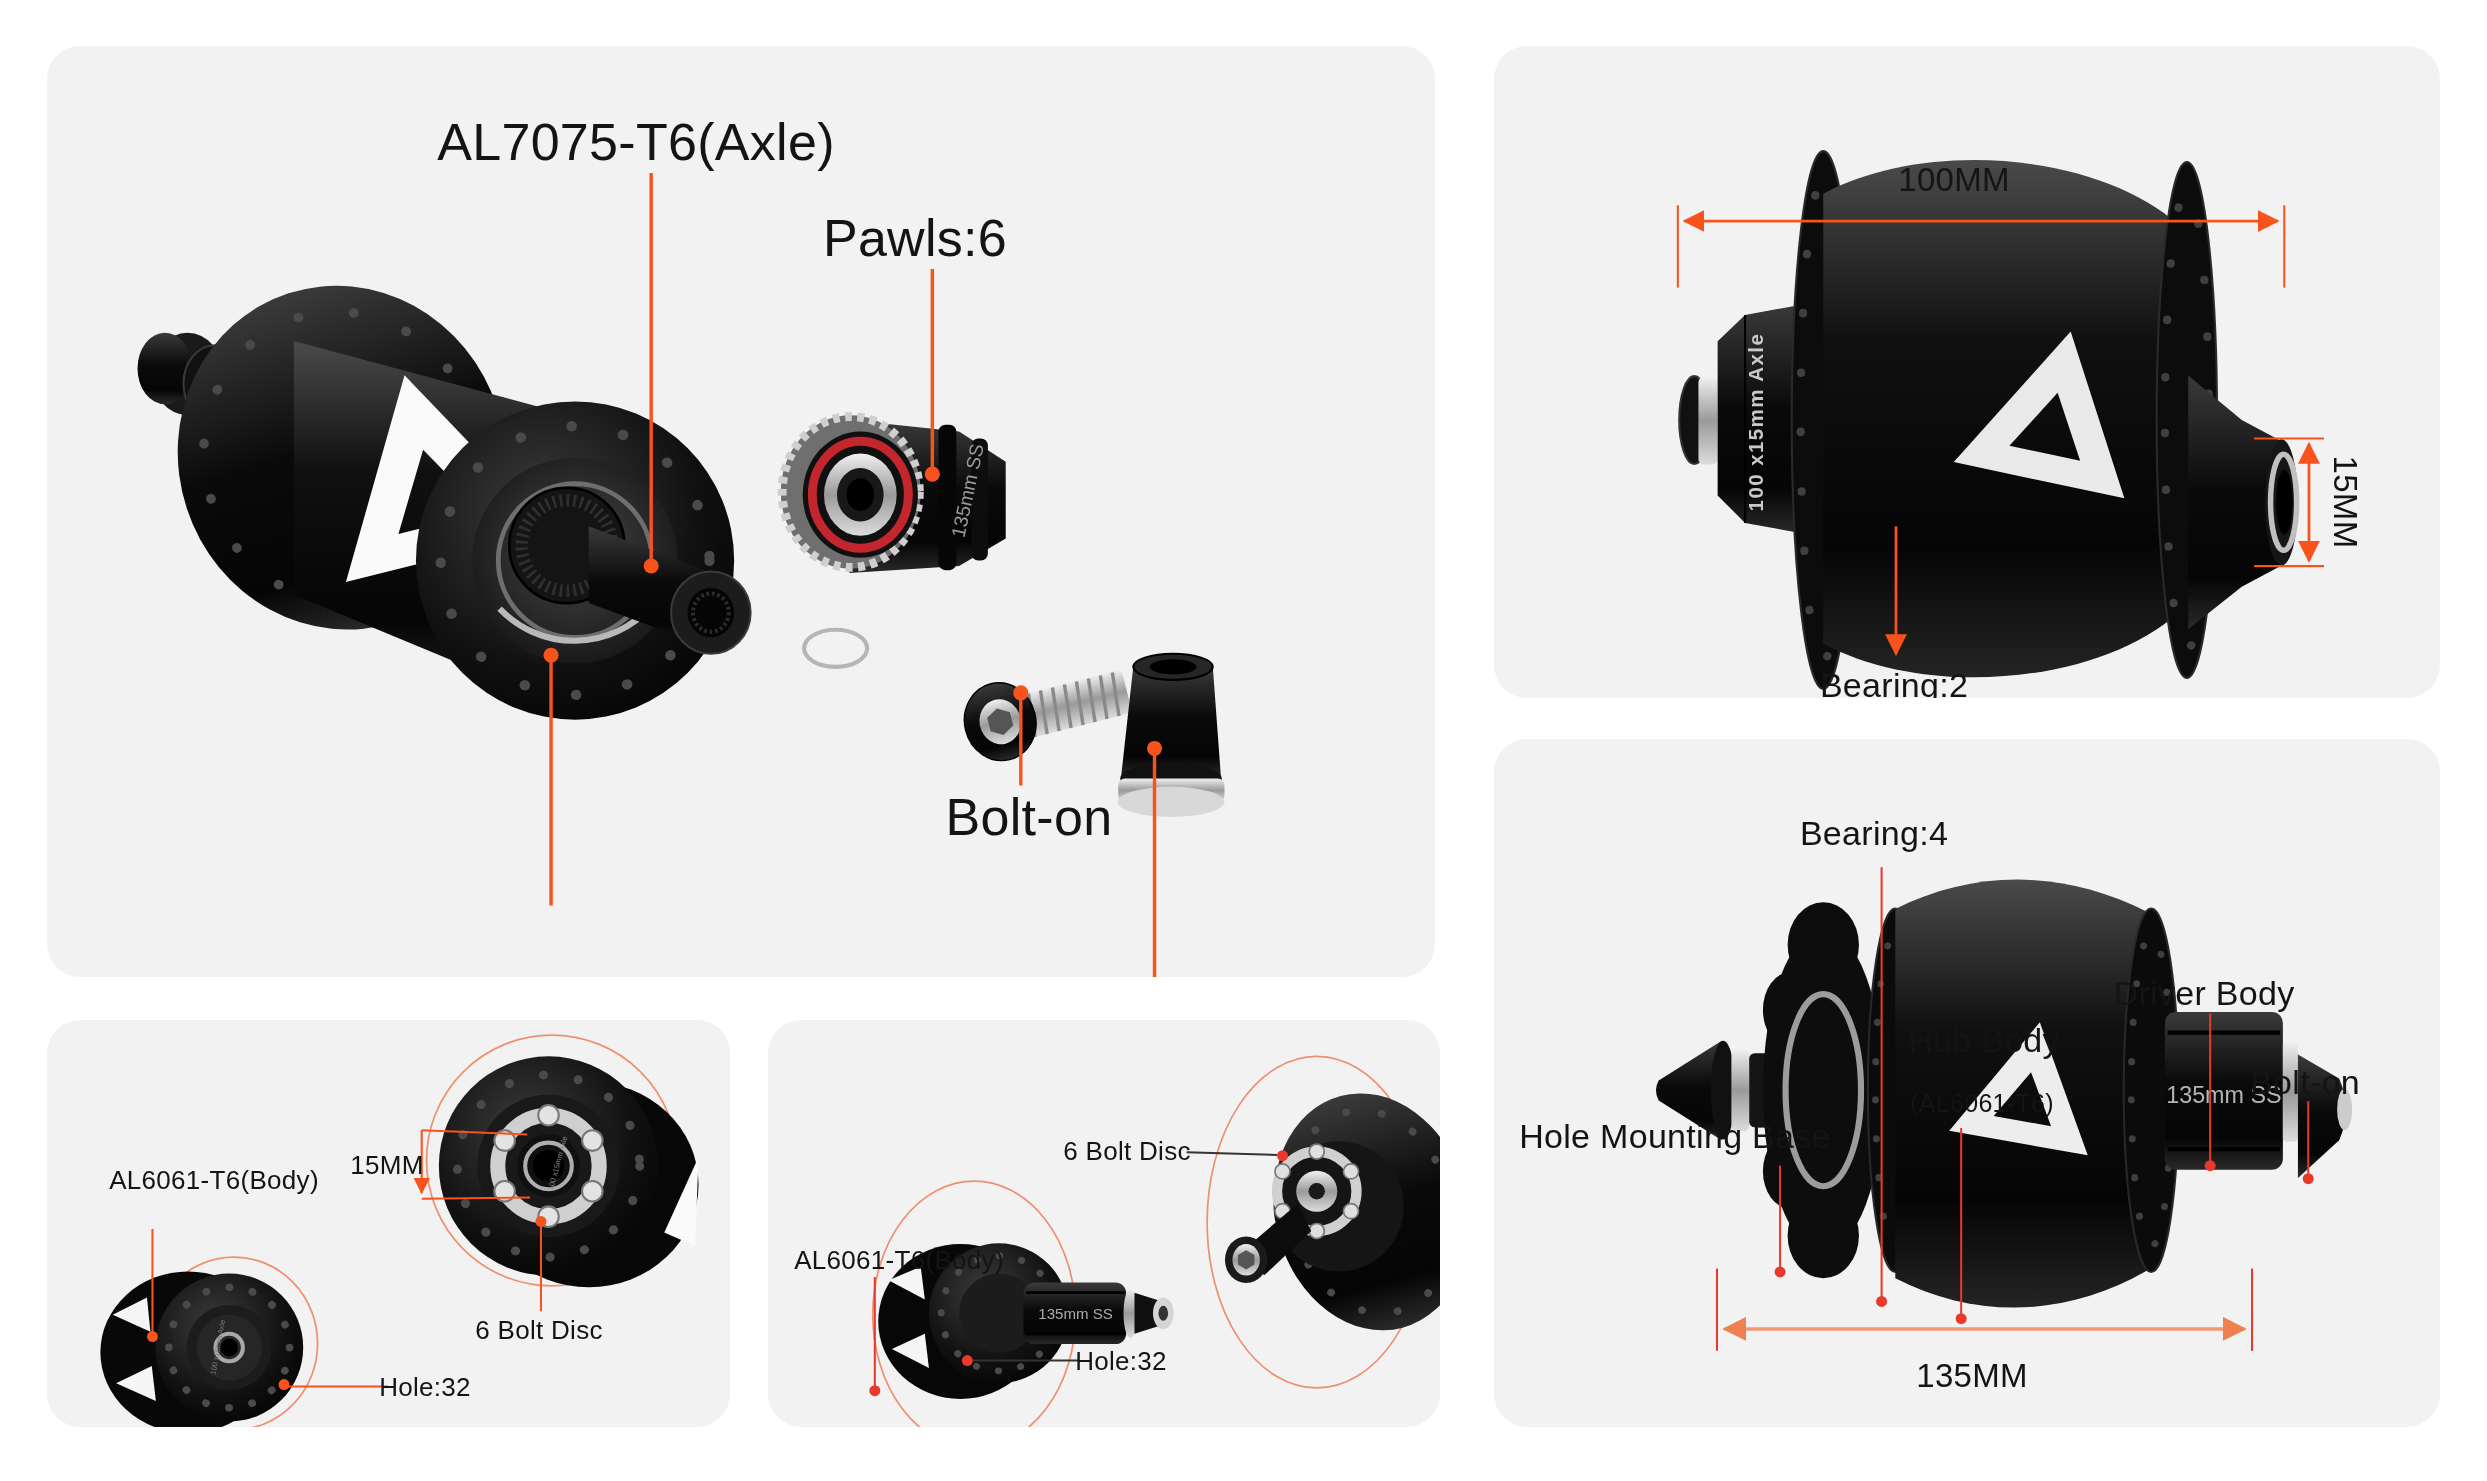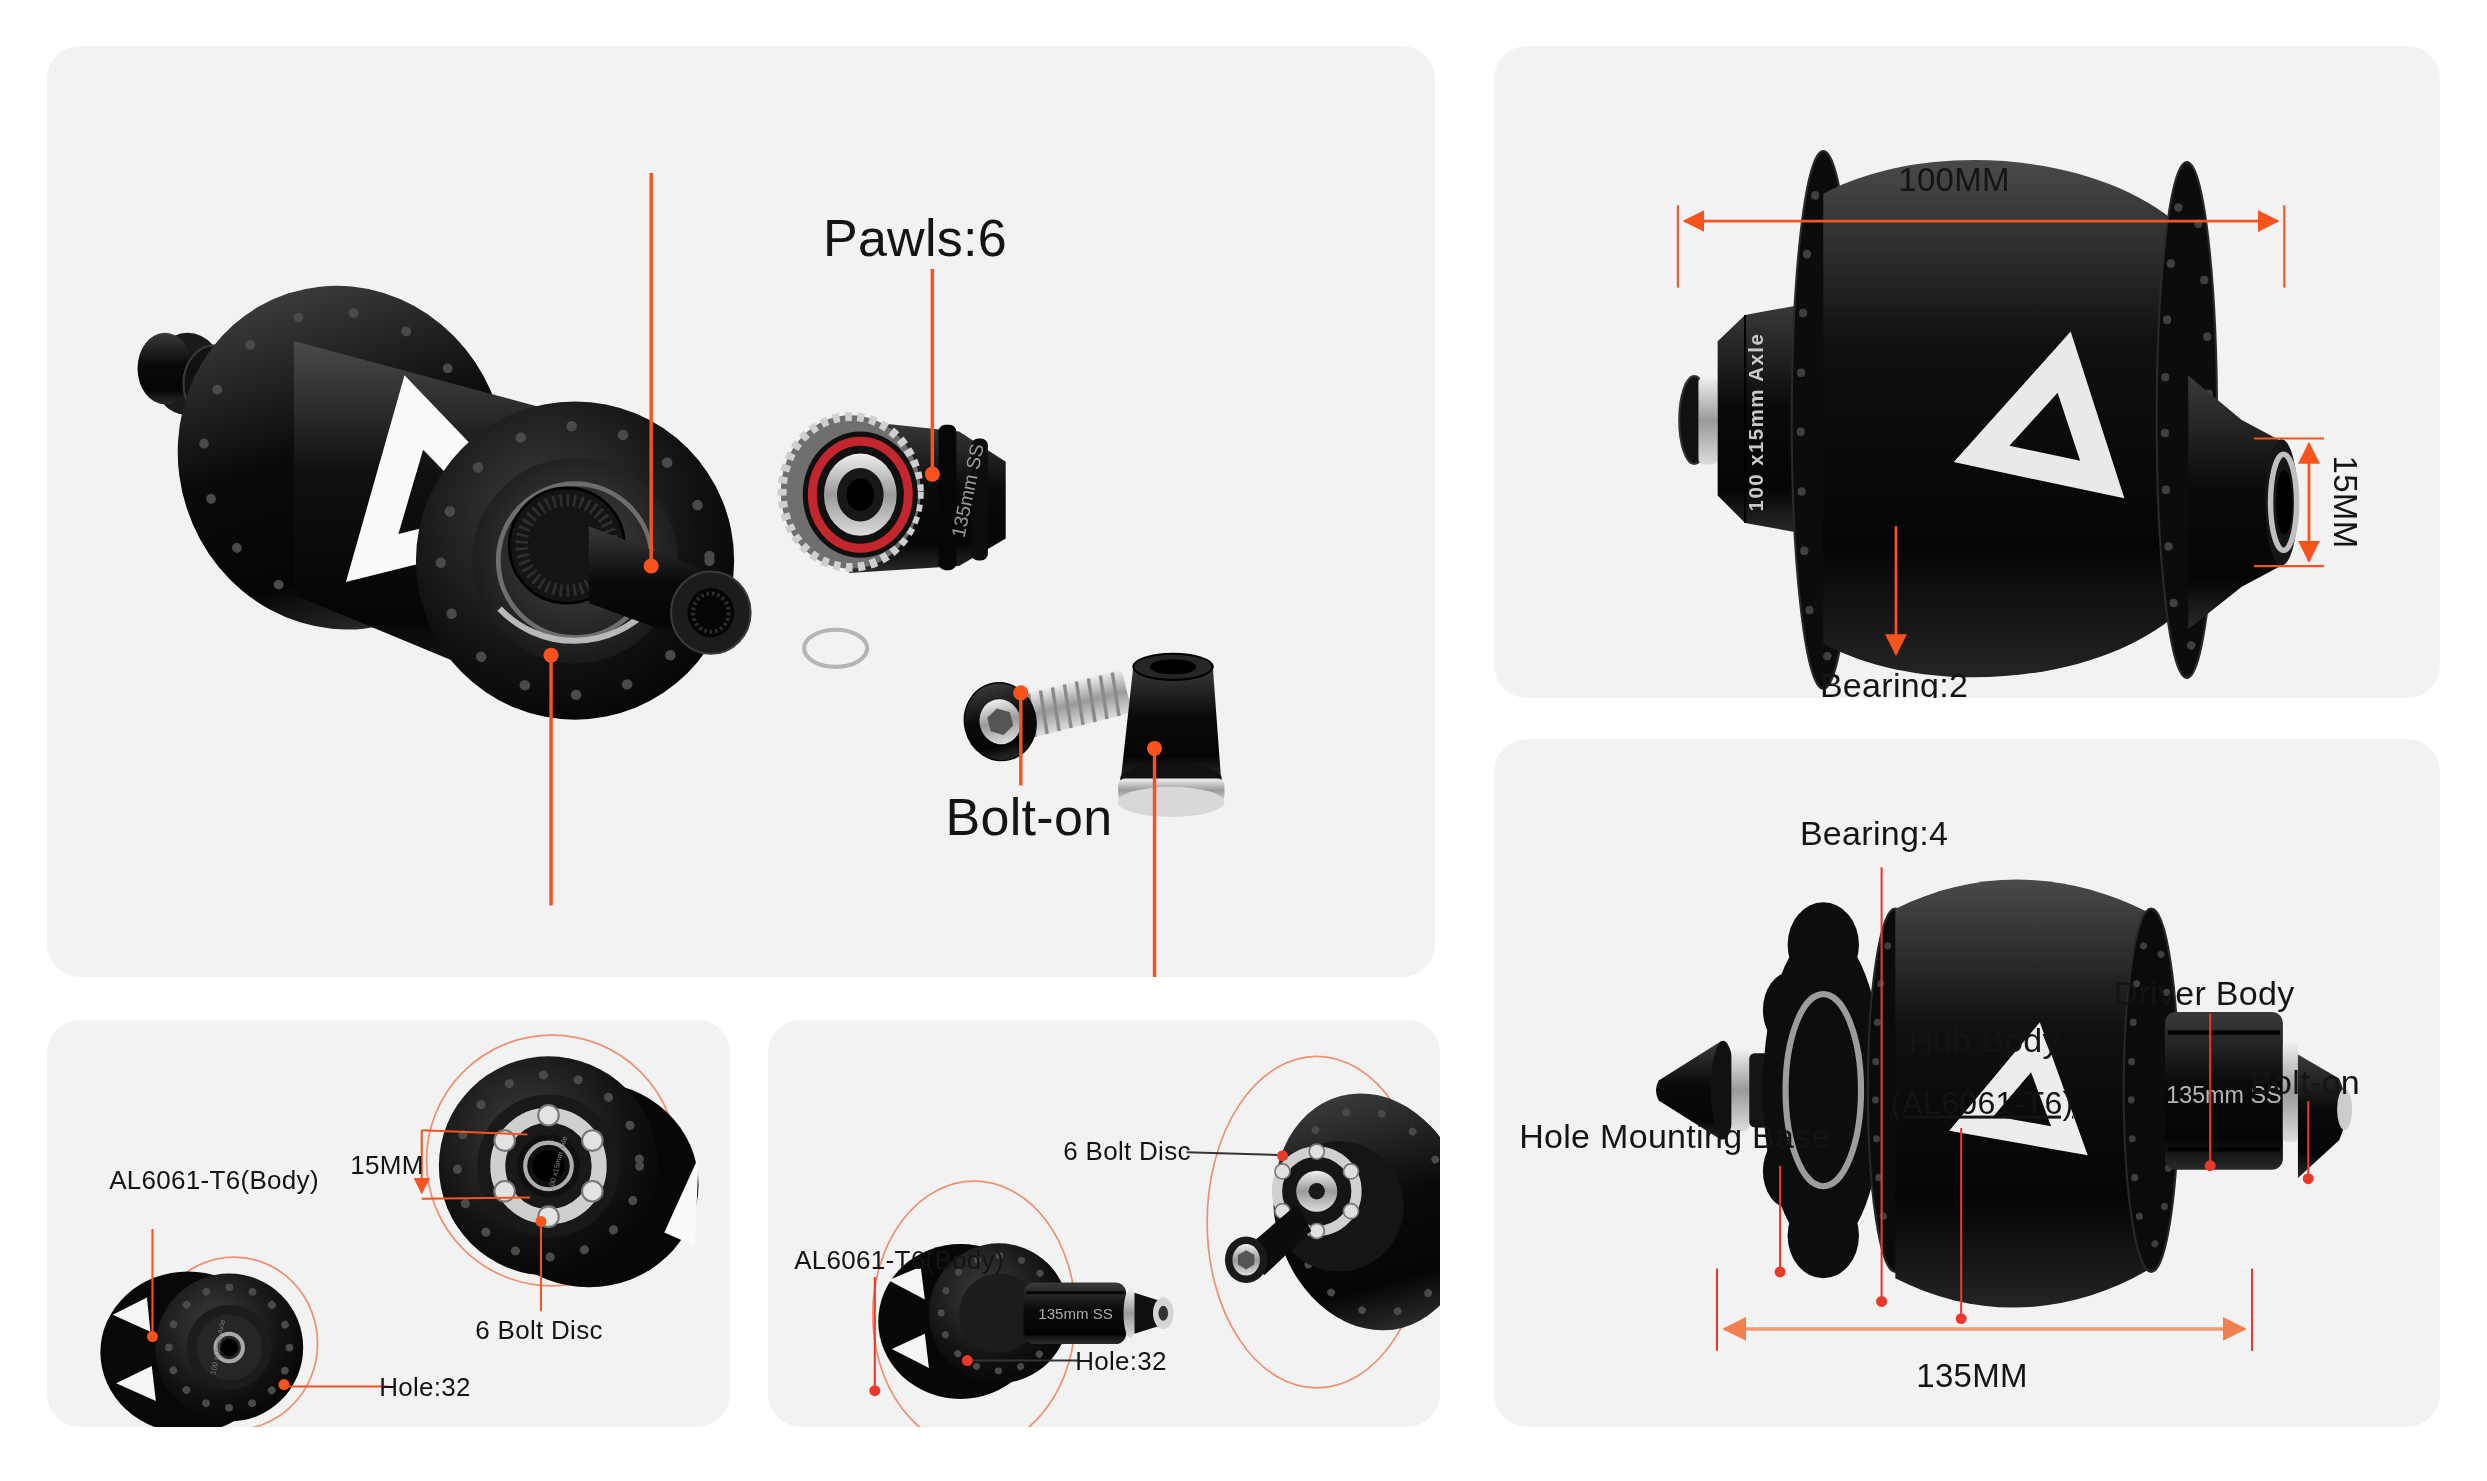--- a/index.html
+++ b/index.html
@@ -7,21 +7,21 @@
   .canvas{position:absolute;left:0;top:0;width:2487px;height:1482px;}
   .panel{position:absolute;background:#f2f2f2;border-radius:33px;overflow:hidden;}
   .panel > svg{position:absolute;left:0;top:0;}
   .lbl{position:absolute;transform:translate(-50%,-50%);white-space:nowrap;color:#141414;
        font-weight:500;letter-spacing:0.3px;text-align:center;line-height:1.15;}
   .lbl-xl{font-size:52px;}
   .lbl-xxl{font-size:58px;}
   .lbl-lg{font-size:34px;}
   .lbl-md{font-size:33px;}
   .lbl-sm{font-size:26px;}
-  .lbl-sub{font-size:32px;text-decoration:underline;}
+  .lbl-sub{font-size:25px;}
   .rot90{transform:translate(-50%,-50%) rotate(90deg);}
 </style>
 </head>
 <body>
 
 <svg width="0" height="0" style="position:absolute" aria-hidden="true">
   <defs>
     <linearGradient id="gBody" x1="0" y1="0" x2="0" y2="1">
       <stop offset="0" stop-color="#3a3a3a"></stop>
         <stop offset="0.45" stop-color="#0a0a0a"></stop>
@@ -147,20 +147,21 @@
         <line x1="735" y1="888" x2="735" y2="1253"></line>
       </g>
       <g fill="#F8521D">
         <circle cx="881" cy="758" r="11"></circle>
           <circle cx="1291" cy="624" r="11"></circle>
         <circle cx="1420" cy="943" r="11"></circle>
           <circle cx="1615" cy="1024" r="11"></circle>
         <circle cx="735" cy="888" r="11"></circle>
       </g>
     </svg>
+    <div class="lbl lbl-xl" style="left:589px;top:97px">AL7075-T6(Axle)</div>
     <div class="lbl lbl-xl" style="left:868px;top:193px">Pawls:6</div>
     <div class="lbl lbl-xl" style="left:982px;top:772px">Bolt-on</div>
 
   </section>
 
   <section class="panel" style="left:1494px;top:46px;width:946px;height:652px">
     <svg width="946" height="652" viewBox="0 0 1379 950">
 
       <g>
         <ellipse cx="292" cy="545" rx="22" ry="64" fill="#111" stroke="#333" stroke-width="3"></ellipse>

